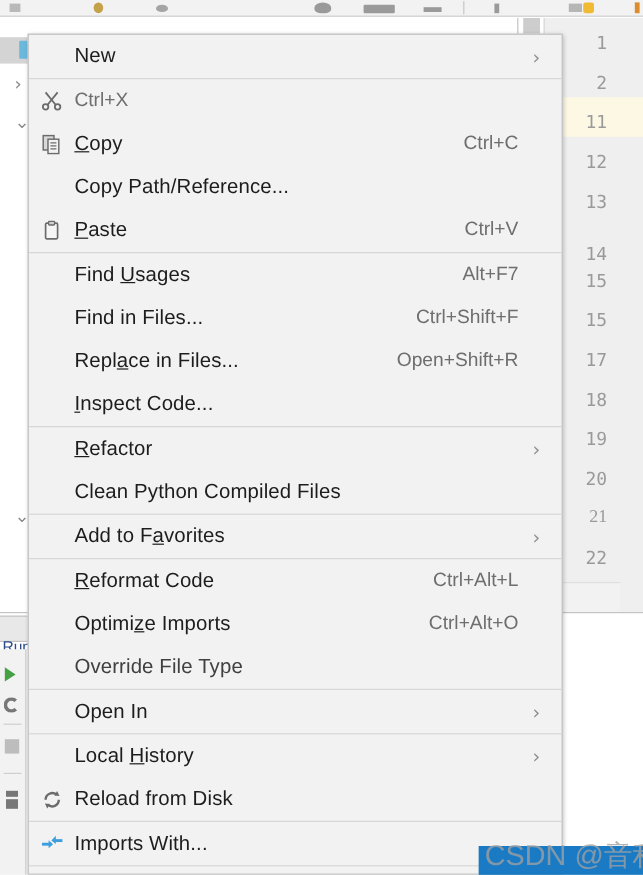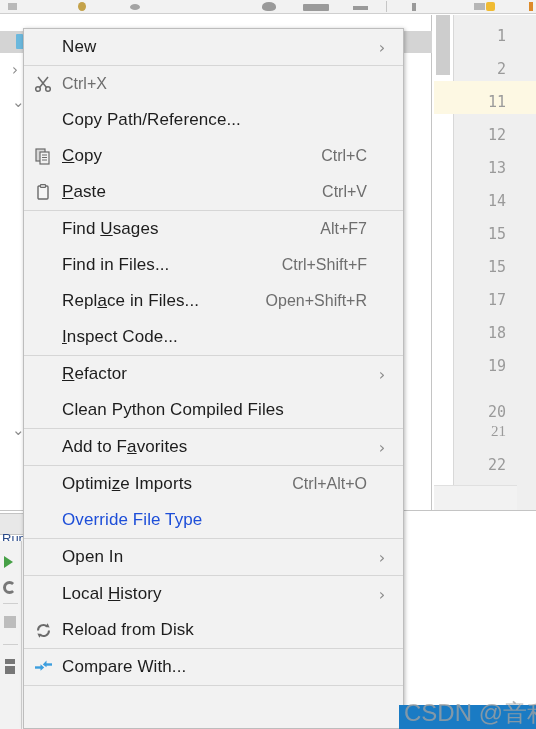--- a/index.html
+++ b/index.html
@@ -109,21 +109,21 @@
   .run-toolbar {
     position: absolute; left: 0; top: 30px; width: 22px; height: 189px;
     background: #f2f2f2; border-right: 1px solid #d0d0d0;
   }
   .rt-item { position: absolute; left: 4px; }
   .rt-sep { position: absolute; left: 3px; width: 15px; height: 1px; background: #cfcfcf; }
 
   
   .ctxmenu {
     position: absolute; left: 23px; top: 28px;
-    width: 381px; height: 701px;
+    width: 446px; height: 701px;
     background: #f2f2f2;
     border: 1px solid #bdbdbd;
     box-shadow: 1px 1px 4px rgba(0,0,0,0.28);
     overflow: hidden;
   }
   .mi {
     position: relative;
     height: 36px;
     display: flex; align-items: center;
     padding: 0 10px 0 0;
@@ -142,21 +142,21 @@
   }
   .mi .label u { text-decoration: underline; }
   .mi .accel {
     font-size: 16px; color: #6e6e6e; white-space: nowrap;
     margin-right: 4px;
   }
   .mi .arrow {
     width: 22px; text-align: center; font-size: 16px; color: #8d8d8d;
     font-family: "DejaVu Sans", sans-serif;
   }
-  .mi.disabled .label { color: #1d4ed8; }
+  .mi.disabled .label { color: #404040; }
   .msep { height: 1px; background: #d6d6d6; margin: 0; }
 
   
   .gi { display: block; }
 
   
   .submenu {
     position: absolute; left: 399px; top: 705px;
     width: 137px; height: 24px;
     background: #1a7bc4;
@@ -212,27 +212,27 @@
   </div>
 
   <div class="editor">
     <div class="gutter">
       <div class="line-hl-band" style="top:66px;left:-20px;"></div>
       <span class="lineno" style="top:12px;">1</span>
       <span class="lineno" style="top:45px;">2</span>
       <span class="lineno" style="top:78px;">11</span>
       <span class="lineno" style="top:111px;">12</span>
       <span class="lineno" style="top:144px;">13</span>
-      <span class="lineno" style="top:177px;">14</span>
+      <span class="lineno" style="top:188px;">14</span>
       <span class="lineno" style="top:210px;">15</span>
       <span class="lineno" style="top:243px;">15</span>
       <span class="lineno" style="top:276px;">17</span>
       <span class="lineno" style="top:309px;">18</span>
       <span class="lineno" style="top:342px;">19</span>
-      <span class="lineno" style="top:388px;">20</span>
+      <span class="lineno" style="top:375px;">20</span>
       <span class="lineno" style="top:408px;font-family:Liberation Serif, serif;">21</span>
       <span class="lineno" style="top:441px;">22</span>
       <div class="gutter-bottom" style="left:-20px;"></div>
     </div>
     <div class="gutter-scroll" style="left:3px;top:0;"></div>
   </div>
 
   <div class="run-panel">
     <div class="run-tab"></div>
     <span class="run-tab-label">Run:</span>
@@ -262,26 +262,20 @@
         <svg class="gi" width="18" height="18" viewBox="0 0 18 18">
           <g stroke="#6b6b6b" stroke-width="1.5" fill="none">
             <circle cx="4" cy="14" r="2.3"></circle>
               <circle cx="14" cy="14" r="2.3"></circle>
             <line x1="5.5" y1="12.5" x2="14" y2="2"></line>
               <line x1="12.5" y1="12.5" x2="4" y2="2"></line>
           </g>
         </svg>
       </span>
       <span class="accel">Ctrl+X</span>
-      <span class="arrow"></span>
-    </div>
-
-    <div class="mi">
-      <span class="ico"></span>
-      <span class="label">Copy Path/Reference...</span>
       <span class="arrow"></span>
     </div>
 
     <div class="mi">
       <span class="ico">
         <svg class="gi" width="18" height="18" viewBox="0 0 18 18">
           <rect x="2" y="2" width="9" height="12" fill="#d8d8d8" stroke="#6b6b6b" stroke-width="1.2"></rect>
           <rect x="6" y="5" width="9" height="12" fill="#f2f2f2" stroke="#6b6b6b" stroke-width="1.2"></rect>
           <g stroke="#6b6b6b" stroke-width="1">
               <line x1="8" y1="8" x2="13" y2="8"></line>
@@ -289,20 +283,26 @@
               <line x1="8" y1="13" x2="13" y2="13"></line>
             </g>
         </svg>
       </span>
       <span class="label"><span><u>C</u>opy</span></span>
       <span class="accel">Ctrl+C</span>
       <span class="arrow"></span>
     </div>
 
     <div class="mi">
+      <span class="ico"></span>
+      <span class="label">Copy Path/Reference...</span>
+      <span class="arrow"></span>
+    </div>
+
+    <div class="mi">
       <span class="ico">
         <svg class="gi" width="18" height="18" viewBox="0 0 18 18">
           <rect x="4" y="3" width="10" height="13" rx="1" fill="#f5f5f5" stroke="#6b6b6b" stroke-width="1.4"></rect>
           <rect x="6.5" y="1.5" width="5" height="3" rx="0.6" fill="#cfcfcf" stroke="#6b6b6b" stroke-width="1.1"></rect>
         </svg>
       </span>
       <span class="label"><span><u>P</u>aste</span></span>
       <span class="accel">Ctrl+V</span>
       <span class="arrow"></span>
     </div>
@@ -349,20 +349,26 @@
     </div>
     <div class="msep"></div>
 
     <div class="mi">
       <span class="ico"></span>
       <span class="label">Add to F<u>a</u>vorites</span>
       <span class="arrow">›</span>
     </div>
     <div class="msep"></div>
 
+    <div class="mi">
+      <span class="ico"></span>
+      <span class="label"><u>R</u>eformat Code</span>
+      <span class="accel">Ctrl+Alt+L</span>
+      <span class="arrow"></span>
+    </div>
 
     <div class="mi">
       <span class="ico"></span>
       <span class="label">Optimi<u>z</u>e Imports</span>
       <span class="accel">Ctrl+Alt+O</span>
       <span class="arrow"></span>
     </div>
 
     <div class="mi disabled">
       <span class="ico"></span>
@@ -404,21 +410,21 @@
       <span class="ico">
         <svg class="gi" width="19" height="19" viewBox="0 0 19 19">
           <g fill="#3c9ede">
             <rect x="1" y="8.3" width="7" height="2.4"></rect>
             <polygon points="6.5,6.2 10.2,9.5 6.5,12.8"></polygon>
             <rect x="11" y="5.3" width="7" height="2.4"></rect>
             <polygon points="12.5,2.4 8.8,6.5 12.5,9.3"></polygon>
           </g>
         </svg>
       </span>
-      <span class="label">Compare With...</span>
+      <span class="label">Imports With...</span>
       <span class="arrow"></span>
     </div>
     <div class="msep"></div>
 
     <div class="mi">
       <span class="ico"></span>
 
     </div>
 
   </div>

